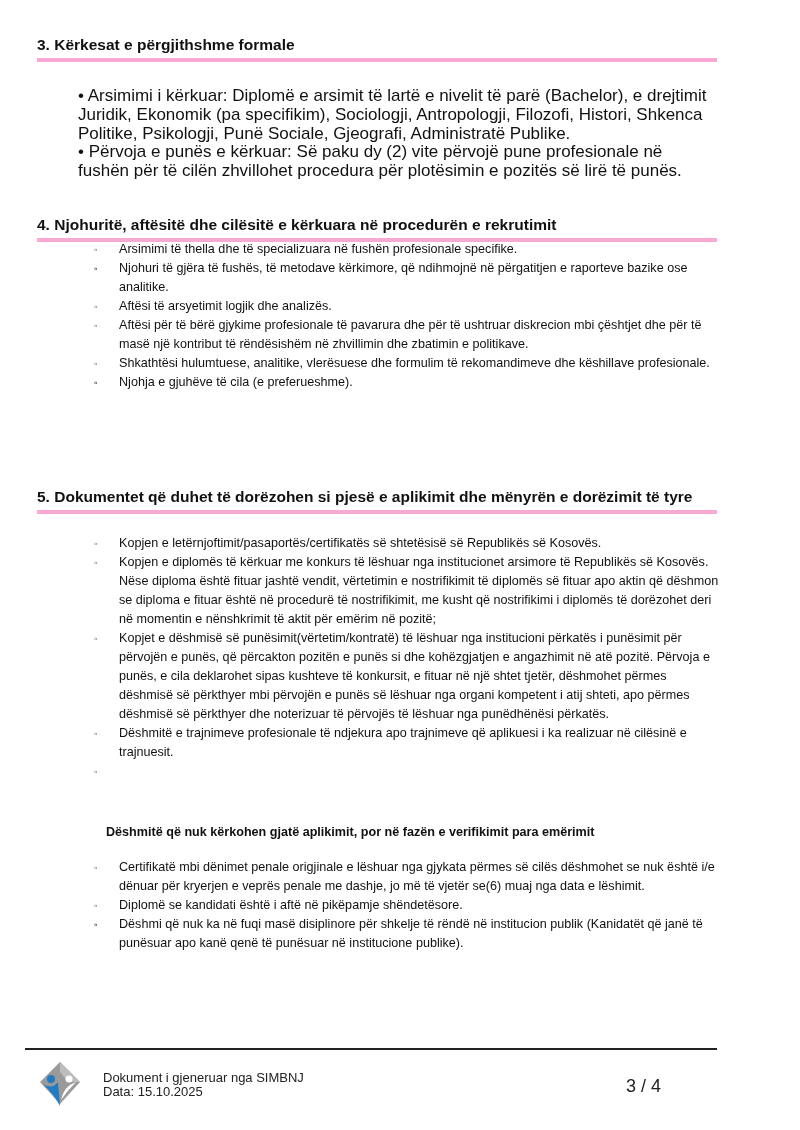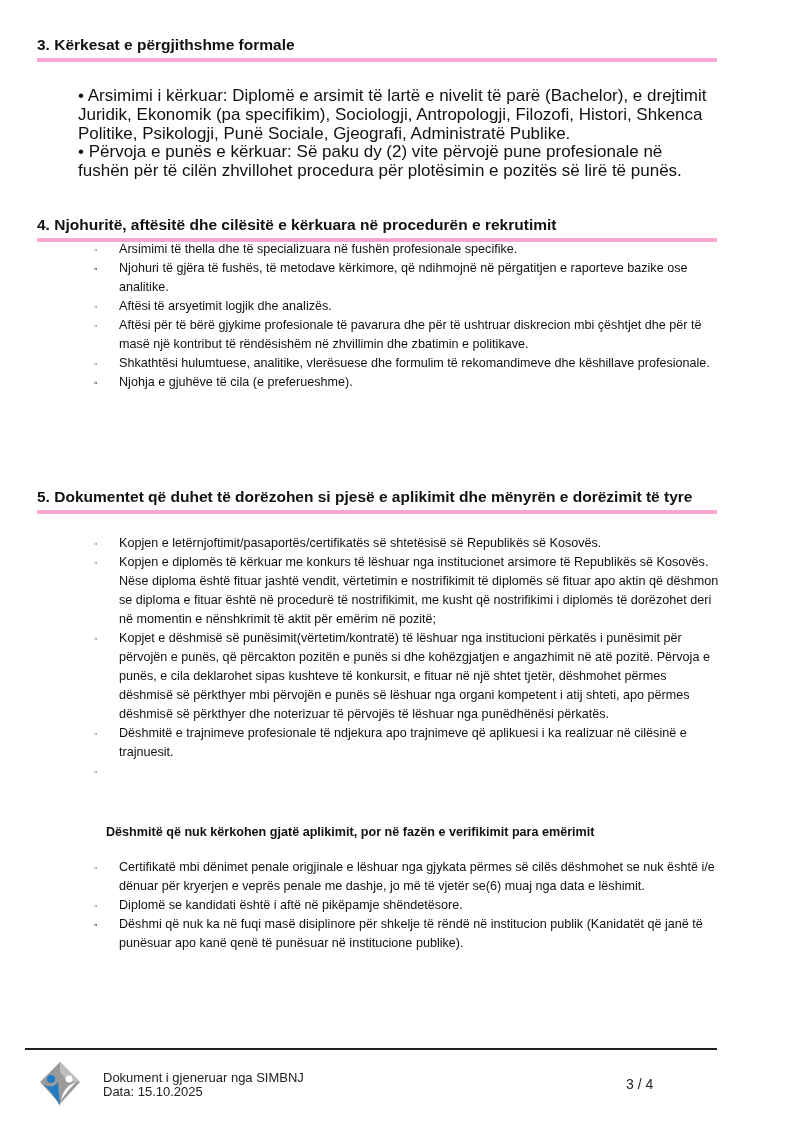--- a/index.html
+++ b/index.html
@@ -8,21 +8,21 @@
   .sec-title { position: absolute; left: 37px; width: 680px; font-weight: bold; font-size: 15.5px;
                line-height: 22px; padding-bottom: 2px; border-bottom: 4px solid #f9a8d4; color: #111; }
   .para { position: absolute; left: 78px; width: 640px; font-size: 17px; line-height: 19px; }
   ul.circ { position: absolute; left: 0; margin: 0; padding: 0; list-style: none; font-size: 12.6px; line-height: 19px; }
   ul.circ li { position: relative; padding-left: 119px; width: 600px; }
   ul.circ li .b { position: absolute; left: 94px; top: 0; font-size: 10px; color: #444; }
   .subhead { position: absolute; left: 78px; font-weight: bold; font-size: 12.6px; }
   .footer-line { position: absolute; left: 25px; top: 1048px; width: 692px; height: 2px; background: #222; }
   .foot-logo { position: absolute; left: 38px; top: 1060px; width: 44px; height: 48px; }
   .foot-text { position: absolute; left: 103px; top: 1071px; font-size: 13px; line-height: 14px; color: #222; }
-  .page-num { position: absolute; left: 626px; top: 1076px; font-size: 14px; color: #222; }
+  .page-num { position: absolute; left: 626px; top: 1076px; font-size: 18px; color: #222; }
 </style>
 </head>
 <body>
 
 <div class="sec-title" style="top:34px;">3. Kërkesat e përgjithshme formale</div>
 <div class="para" style="top:86px;">• Arsimimi i kërkuar: Diplomë e arsimit të lartë e nivelit të parë (Bachelor), e drejtimit Juridik, Ekonomik (pa specifikim), Sociologji, Antropologji, Filozofi, Histori, Shkenca Politike, Psikologji, Punë Sociale, Gjeografi, Administratë Publike.</div>
 <div class="para" style="top:142px;">• Përvoja e punës e kërkuar: Së paku dy (2) vite përvojë pune profesionale në fushën për të cilën zhvillohet procedura për plotësimin e pozitës së lirë të punës.</div>
 
 <div class="sec-title" style="top:214px;">4. Njohuritë, aftësitë dhe cilësitë e kërkuara në procedurën e rekrutimit</div>
 <ul class="circ" style="top:240px;">

